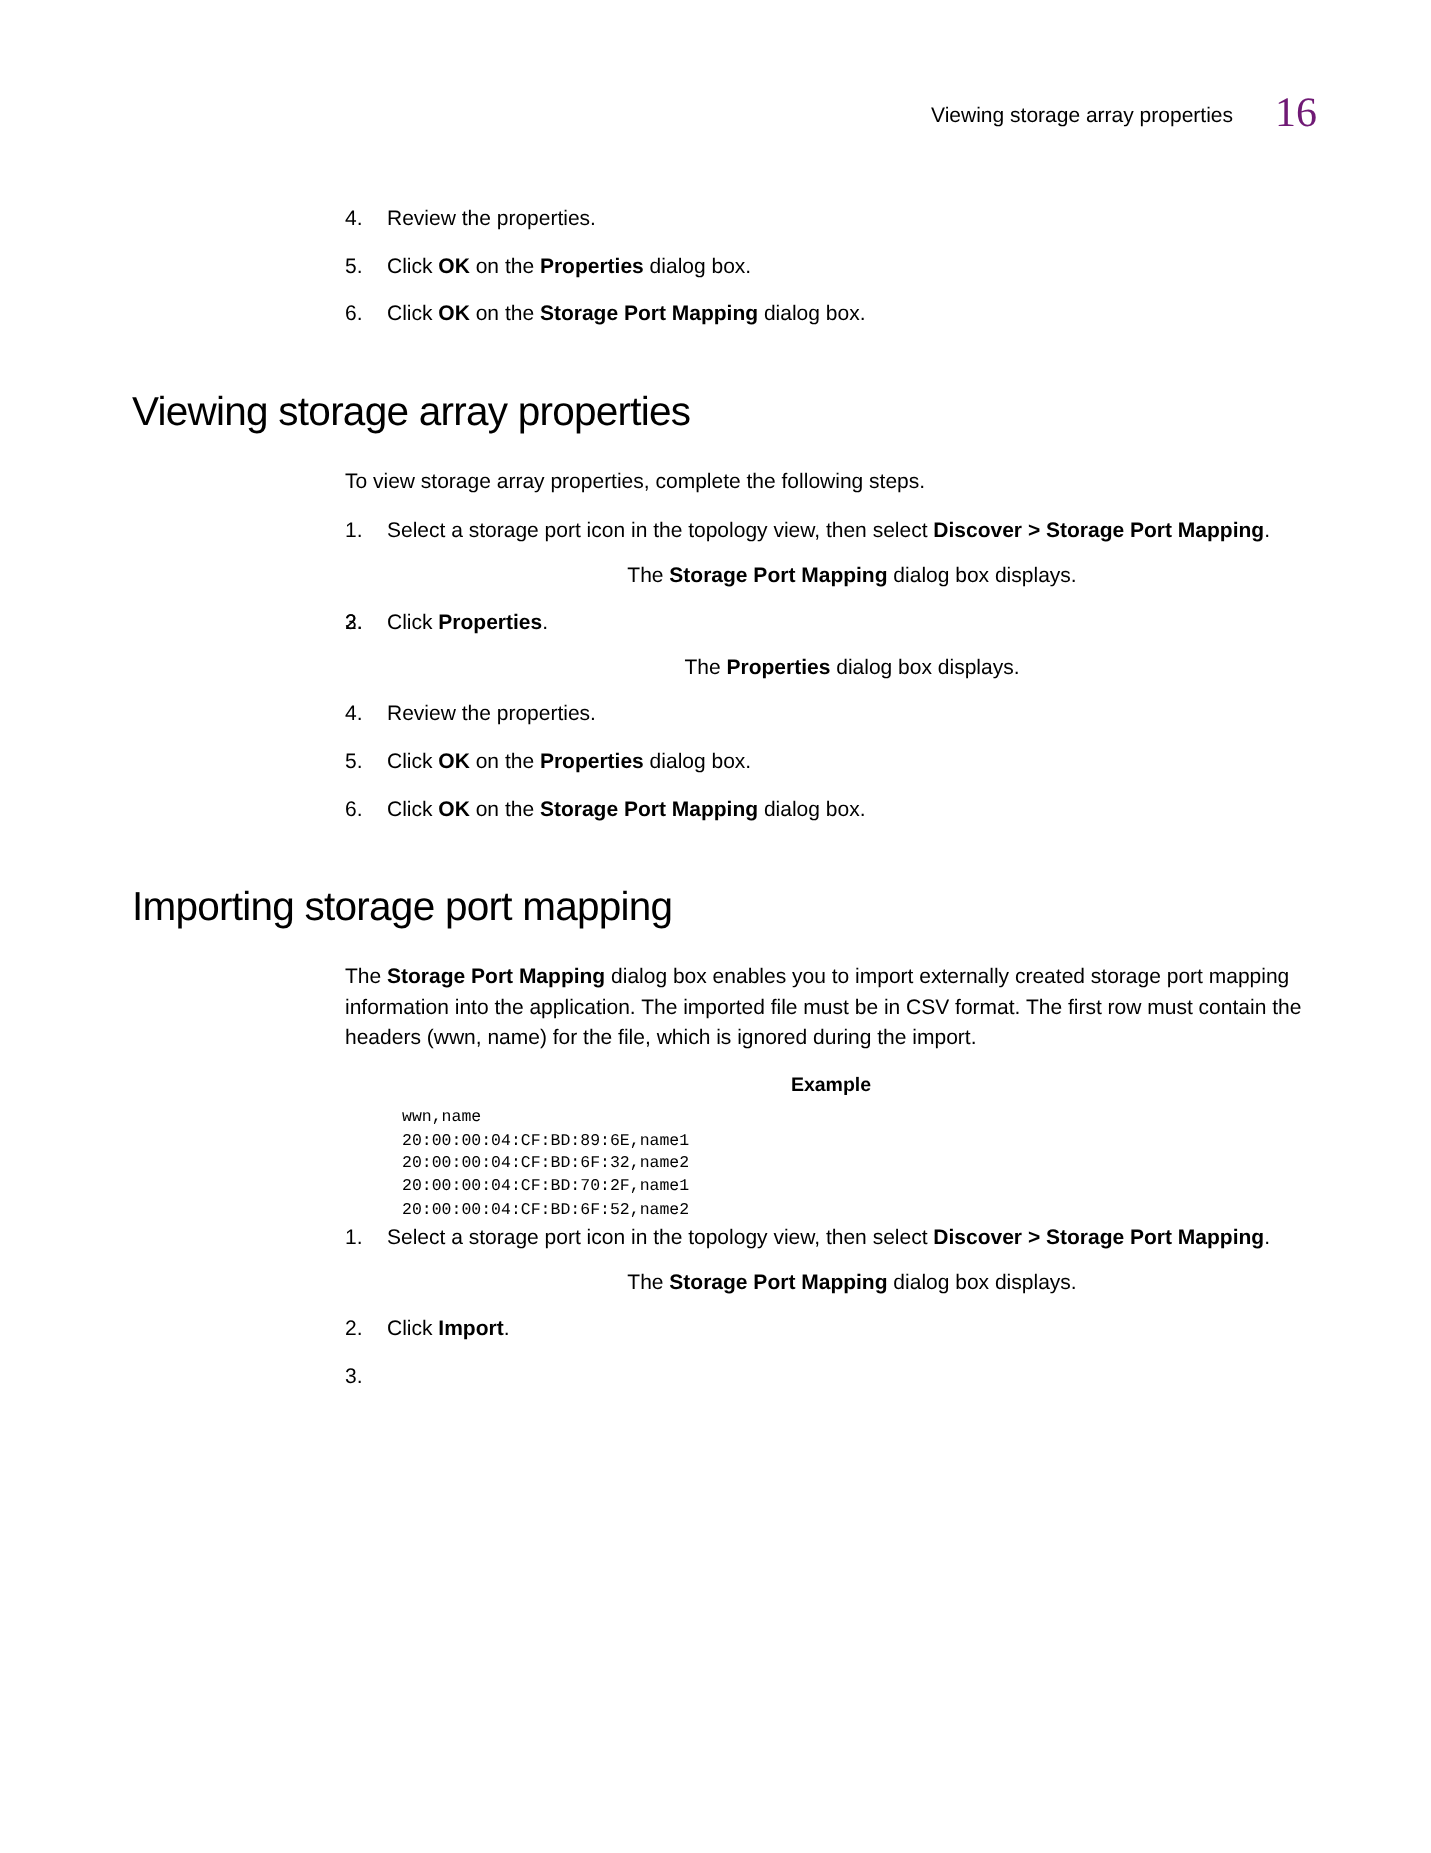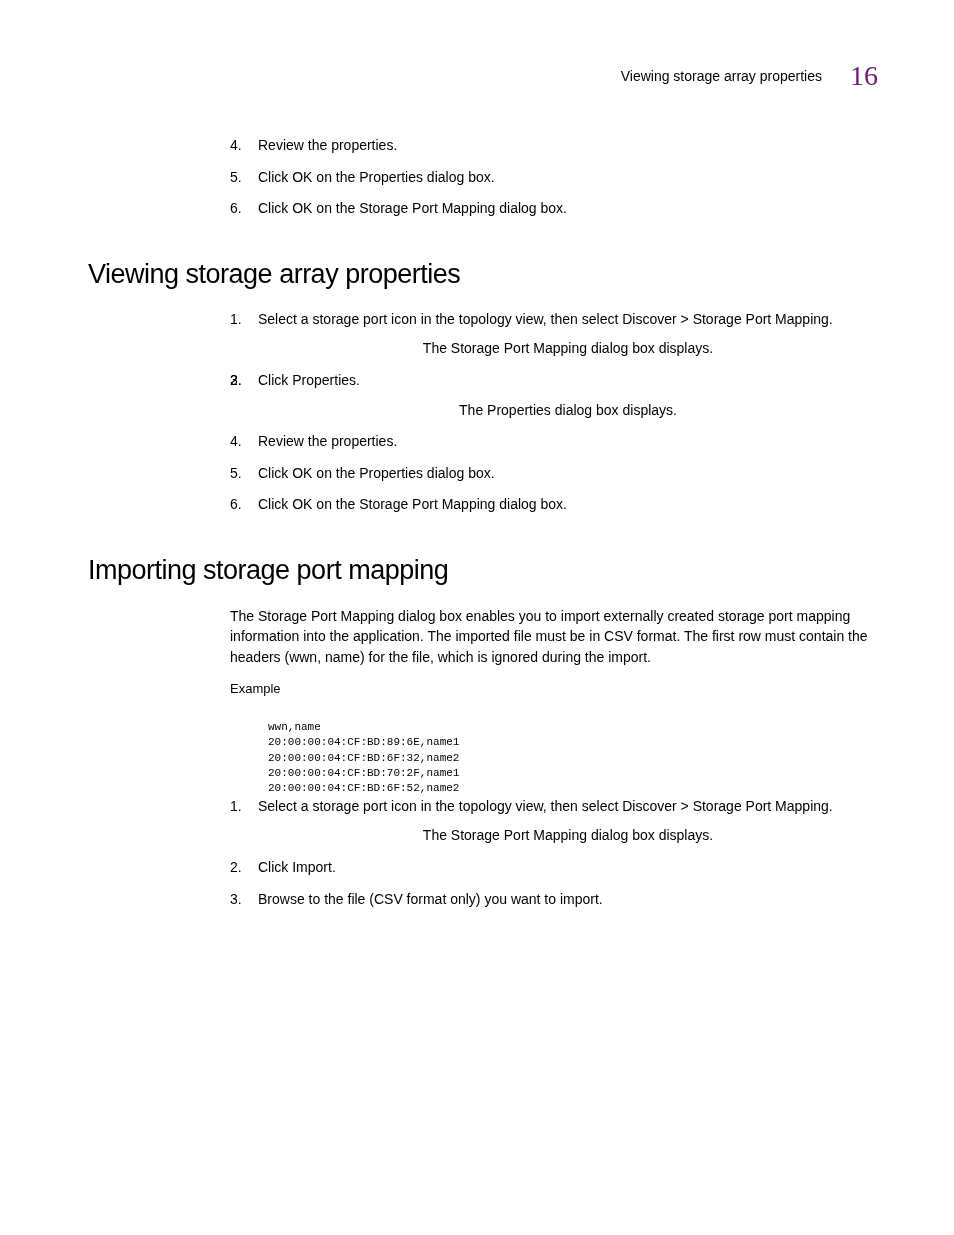--- a/index.html
+++ b/index.html
@@ -64,27 +64,28 @@
     margin-top: 40px;
     margin-bottom: 20px;
     letter-spacing: -0.5px;
   }
   p.intro {
     margin-left: 142px;
     font-size: 14px;
     line-height: 1.45;
     margin-bottom: 14px;
   }
-  .b { font-weight: normal; }
+  .b { font-weight: bold; }
   .example-label {
     margin-left: 142px;
     font-size: 13px;
-    font-weight: normal;
+    font-weight: bold;
     margin-top: 8px;
-    margin-bottom: 24px;
+    margin-bottom: 8px;
+    text-align: center;
   }
   pre.example-code {
     margin-left: 180px;
     font-family: 'Courier New', Courier, monospace;
     font-size: 11px;
     line-height: 1.4;
     white-space: pre;
   }
 </style>
 </head>
@@ -97,36 +98,37 @@
 
 <div class="content">
 
   <ol class="steps">
       <li><span class="num">4.</span><span><span>Review the properties.</span></span></li>
       <li><span class="num">5.</span><span><span>Click </span><span class="b">OK</span><span> on the </span><span class="b">Properties</span><span> dialog box.</span></span></li>
       <li><span class="num">6.</span><span><span>Click </span><span class="b">OK</span><span> on the </span><span class="b">Storage Port Mapping</span><span> dialog box.</span></span></li>
     </ol>
 
   <h1 class="section-heading">Viewing storage array properties</h1>
+  <p class="intro"><span>To view storage array properties, complete the following steps.</span></p>
   <ol class="steps">
       <li><span class="num">1.</span><span><span>Select a storage port icon in the topology view, then select </span><span class="b">Discover &gt; Storage Port Mapping</span><span>.</span></span><span class="sub"><span>The </span><span class="b">Storage Port Mapping</span><span> dialog box displays.</span></span></li>
       <li><span class="num">2.</span></li>
       <li><span class="num">3.</span><span><span>Click </span><span class="b">Properties</span><span>.</span></span><span class="sub"><span>The </span><span class="b">Properties</span><span> dialog box displays.</span></span></li>
       <li><span class="num">4.</span><span><span>Review the properties.</span></span></li>
       <li><span class="num">5.</span><span><span>Click </span><span class="b">OK</span><span> on the </span><span class="b">Properties</span><span> dialog box.</span></span></li>
       <li><span class="num">6.</span><span><span>Click </span><span class="b">OK</span><span> on the </span><span class="b">Storage Port Mapping</span><span> dialog box.</span></span></li>
     </ol>
 
   <h1 class="section-heading">Importing storage port mapping</h1>
   <p class="intro"><span>The </span><span class="b">Storage Port Mapping</span><span> dialog box enables you to import externally created storage port mapping information into the application. The imported file must be in CSV format. The first row must contain the headers (wwn, name) for the file, which is ignored during the import.</span></p>
   <div class="example-label">Example</div>
   <pre class="example-code">wwn,name
 20:00:00:04:CF:BD:89:6E,name1
 20:00:00:04:CF:BD:6F:32,name2
 20:00:00:04:CF:BD:70:2F,name1
 20:00:00:04:CF:BD:6F:52,name2</pre>
   <ol class="steps">
       <li><span class="num">1.</span><span><span>Select a storage port icon in the topology view, then select </span><span class="b">Discover &gt; Storage Port Mapping</span><span>.</span></span><span class="sub"><span>The </span><span class="b">Storage Port Mapping</span><span> dialog box displays.</span></span></li>
       <li><span class="num">2.</span><span><span>Click </span><span class="b">Import</span><span>.</span></span></li>
-      <li><span class="num">3.</span><span><span>Browse to the file (CSV format only) you want to import.</span></span></li>
+      <li><span class="num">3.</span></li>
     </ol>
 
 </div>
 
 </body></html>

